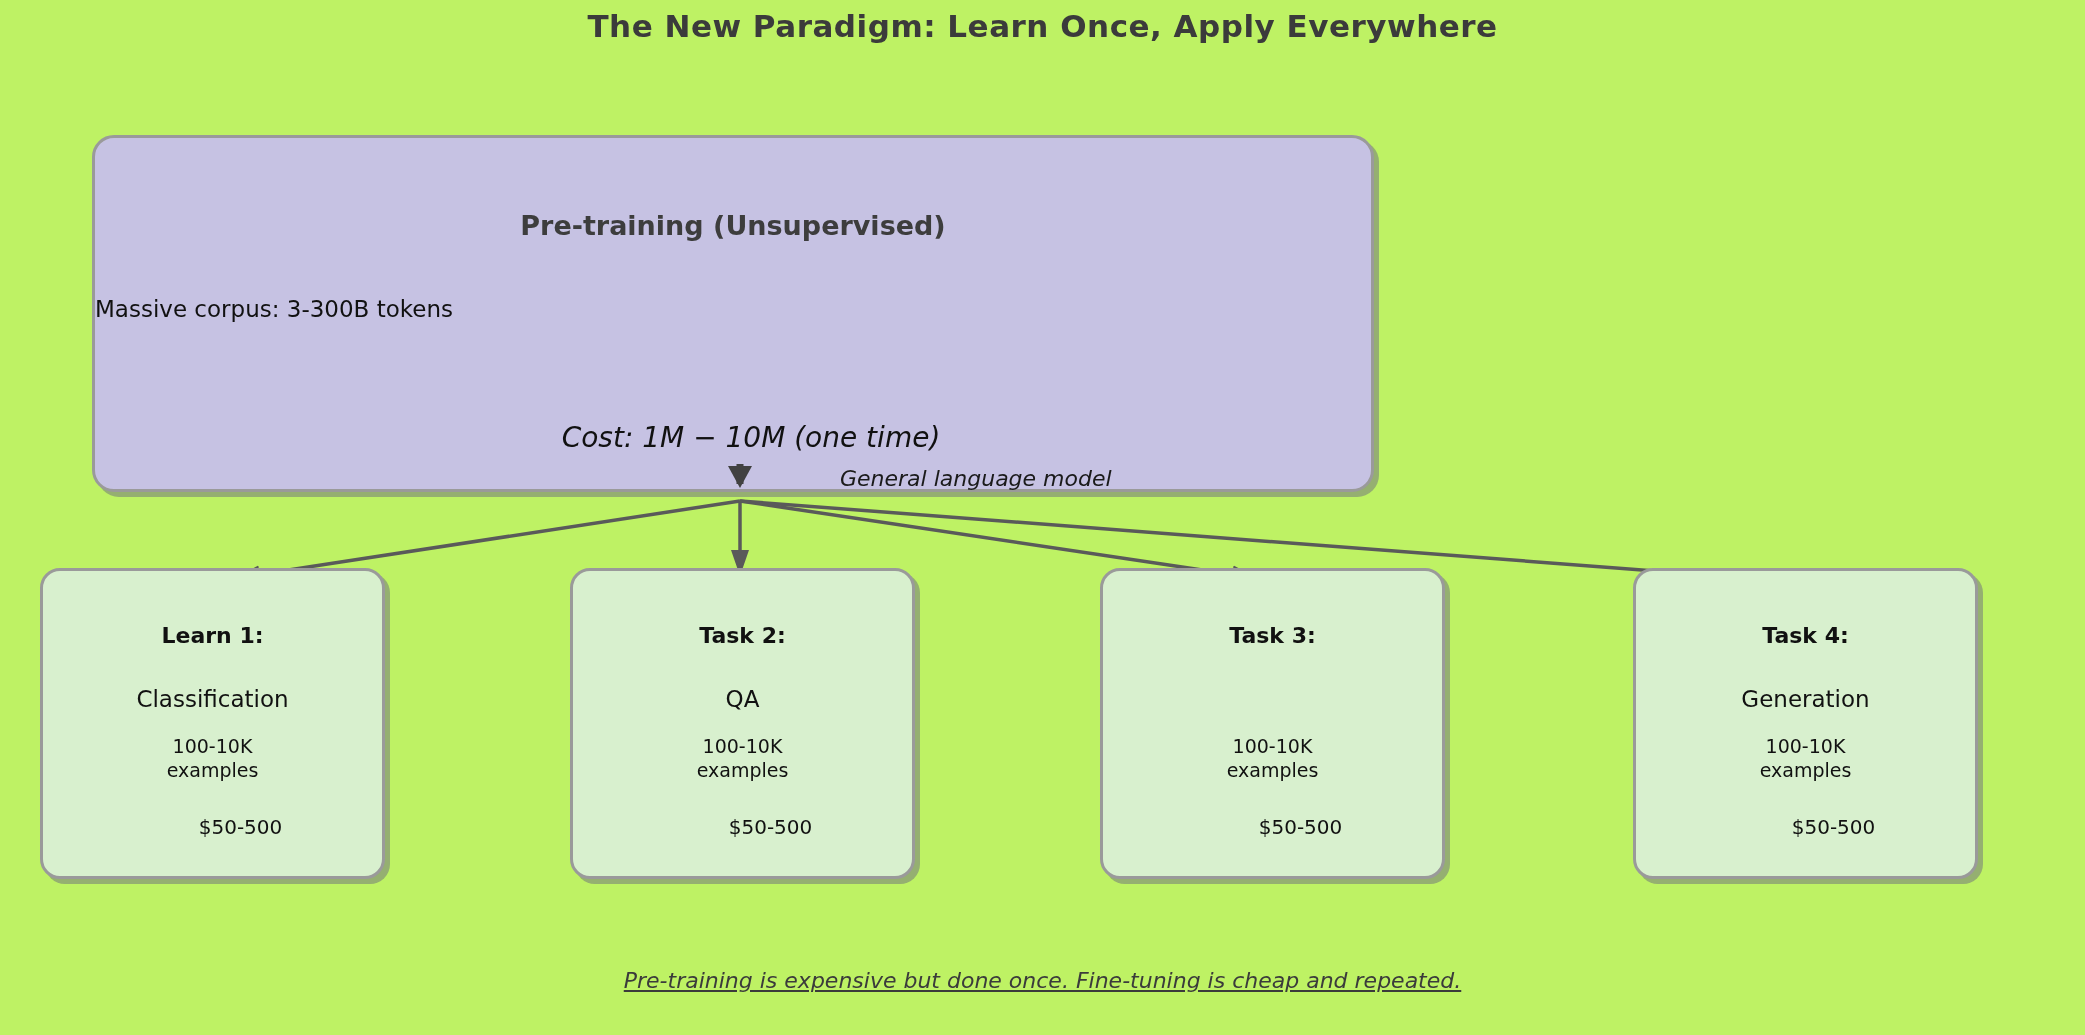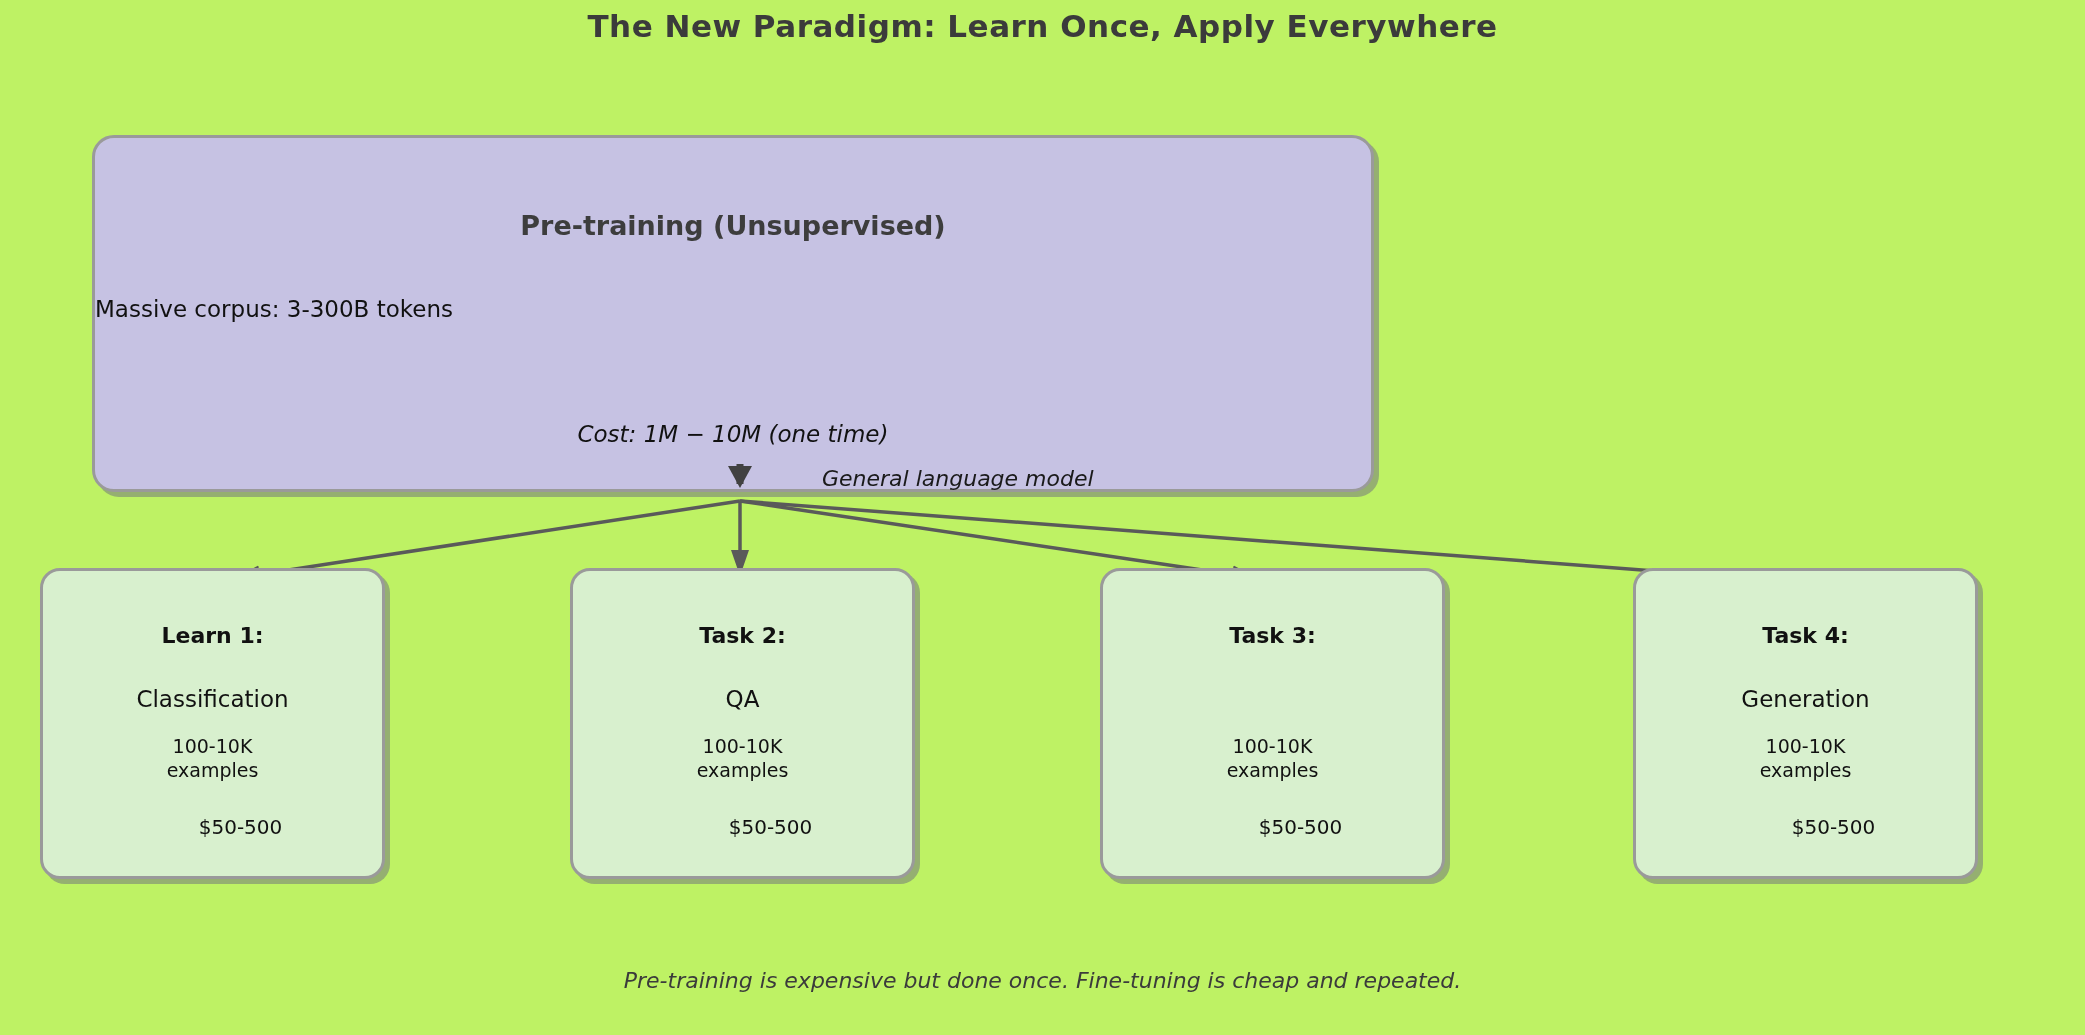--- a/index.html
+++ b/index.html
@@ -33,25 +33,26 @@
     color:#3d3d3d;
   }
   .pt-line{
     position:absolute;left:0;width:100%;
     font-size:23px;color:var(--ink,#111111);
   }
   .pt-line.l1{top:158px;}
   .pt-line.l2{top:219px;}
   .pt-cost{
     position:absolute;left:0;top:283px;width:100%;
-    text-align:center;font-size:23px;font-style:italic;
+    text-align:center;font-size:28px;font-style:italic;
     color:var(--ink,#111111);
+    padding-left:18px;
   }
   .output-label{
-    position:absolute;left:822px;top:466px;
+    position:absolute;left:840px;top:466px;
     font-size:22px;font-style:italic;color:#1a1a1a;
     white-space:nowrap;
   }
   
   .task-box{
     position:absolute;top:568px;
     width:345px;height:311px;
     box-sizing:border-box;
     background:var(--task-fill,#d8f0ce);
     border:3px solid var(--box-border,#9a9a9a);
@@ -79,20 +80,21 @@
   .task-cost{
     position:absolute;left:0;top:244px;width:100%;
     text-align:center;font-size:20px;
     color:var(--ink,#111111);
     padding-left:28px;
   }
   .caption{
     position:absolute;left:0;top:968px;width:100%;
     text-align:center;font-size:22px;font-style:italic;
     color:var(--muted-ink,#3b3b3b);
+    text-decoration:underline;
   }
   .arrows-layer{
     position:absolute;left:0;top:0;width:2085px;height:1035px;
     pointer-events:none;
   }
 </style>
 </head>
 <body>
 
 <div class="stage">

